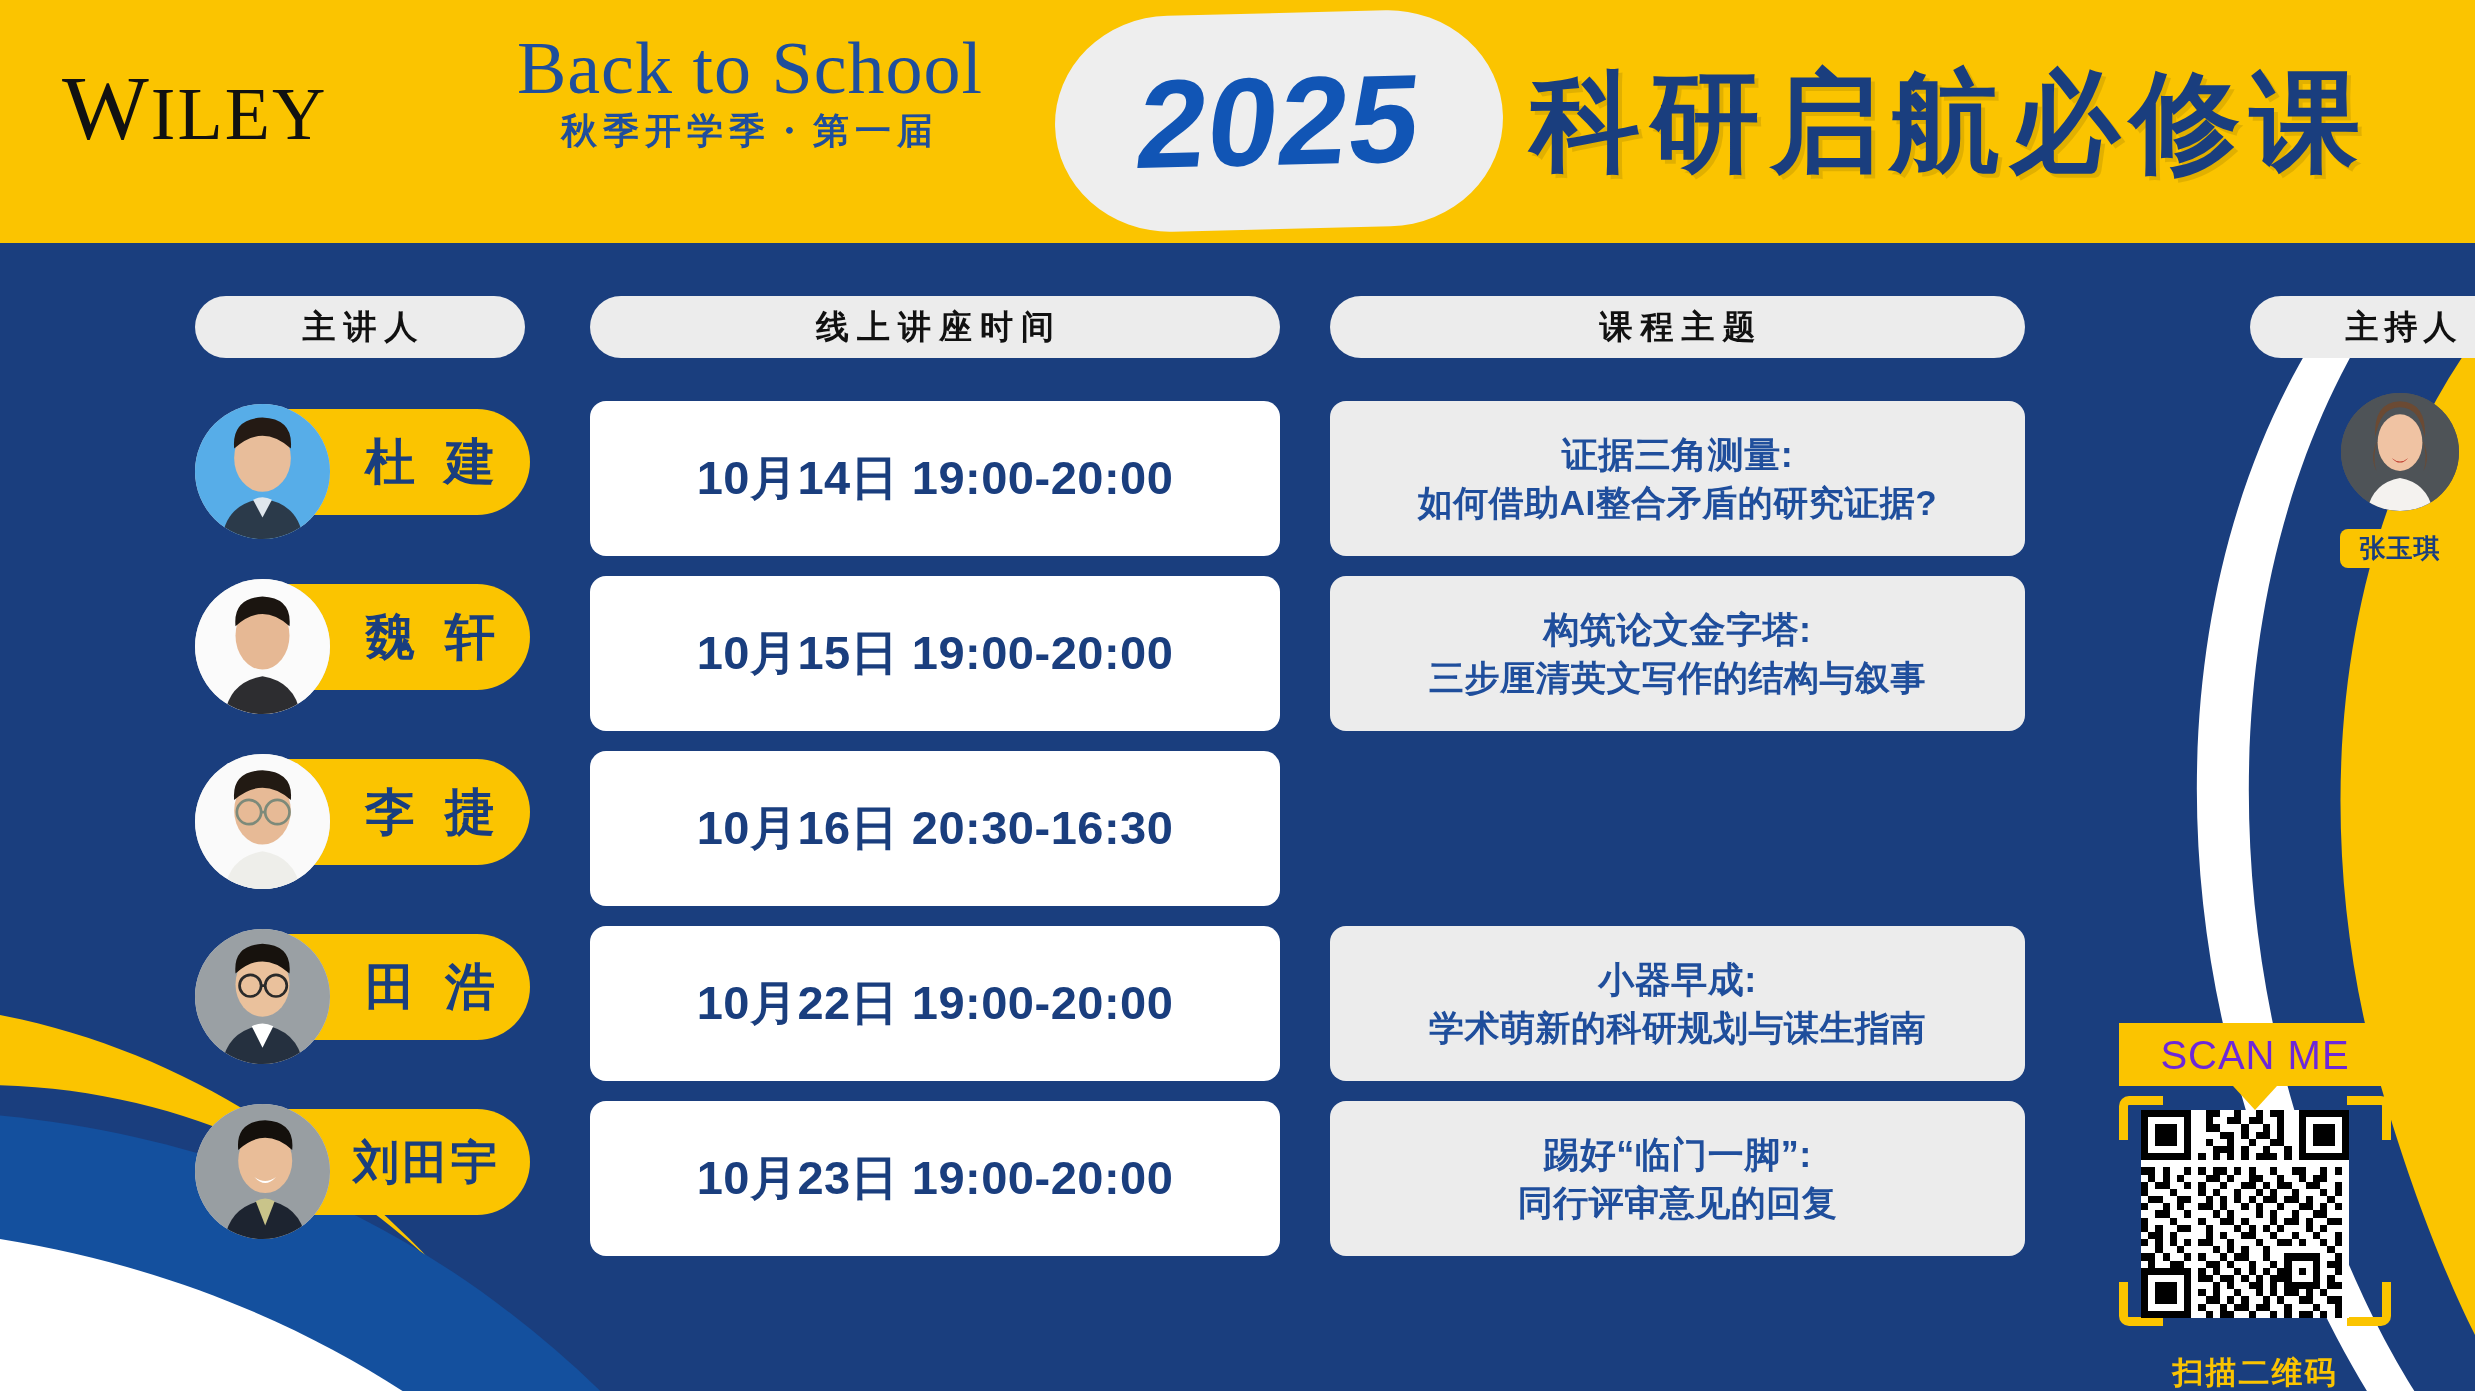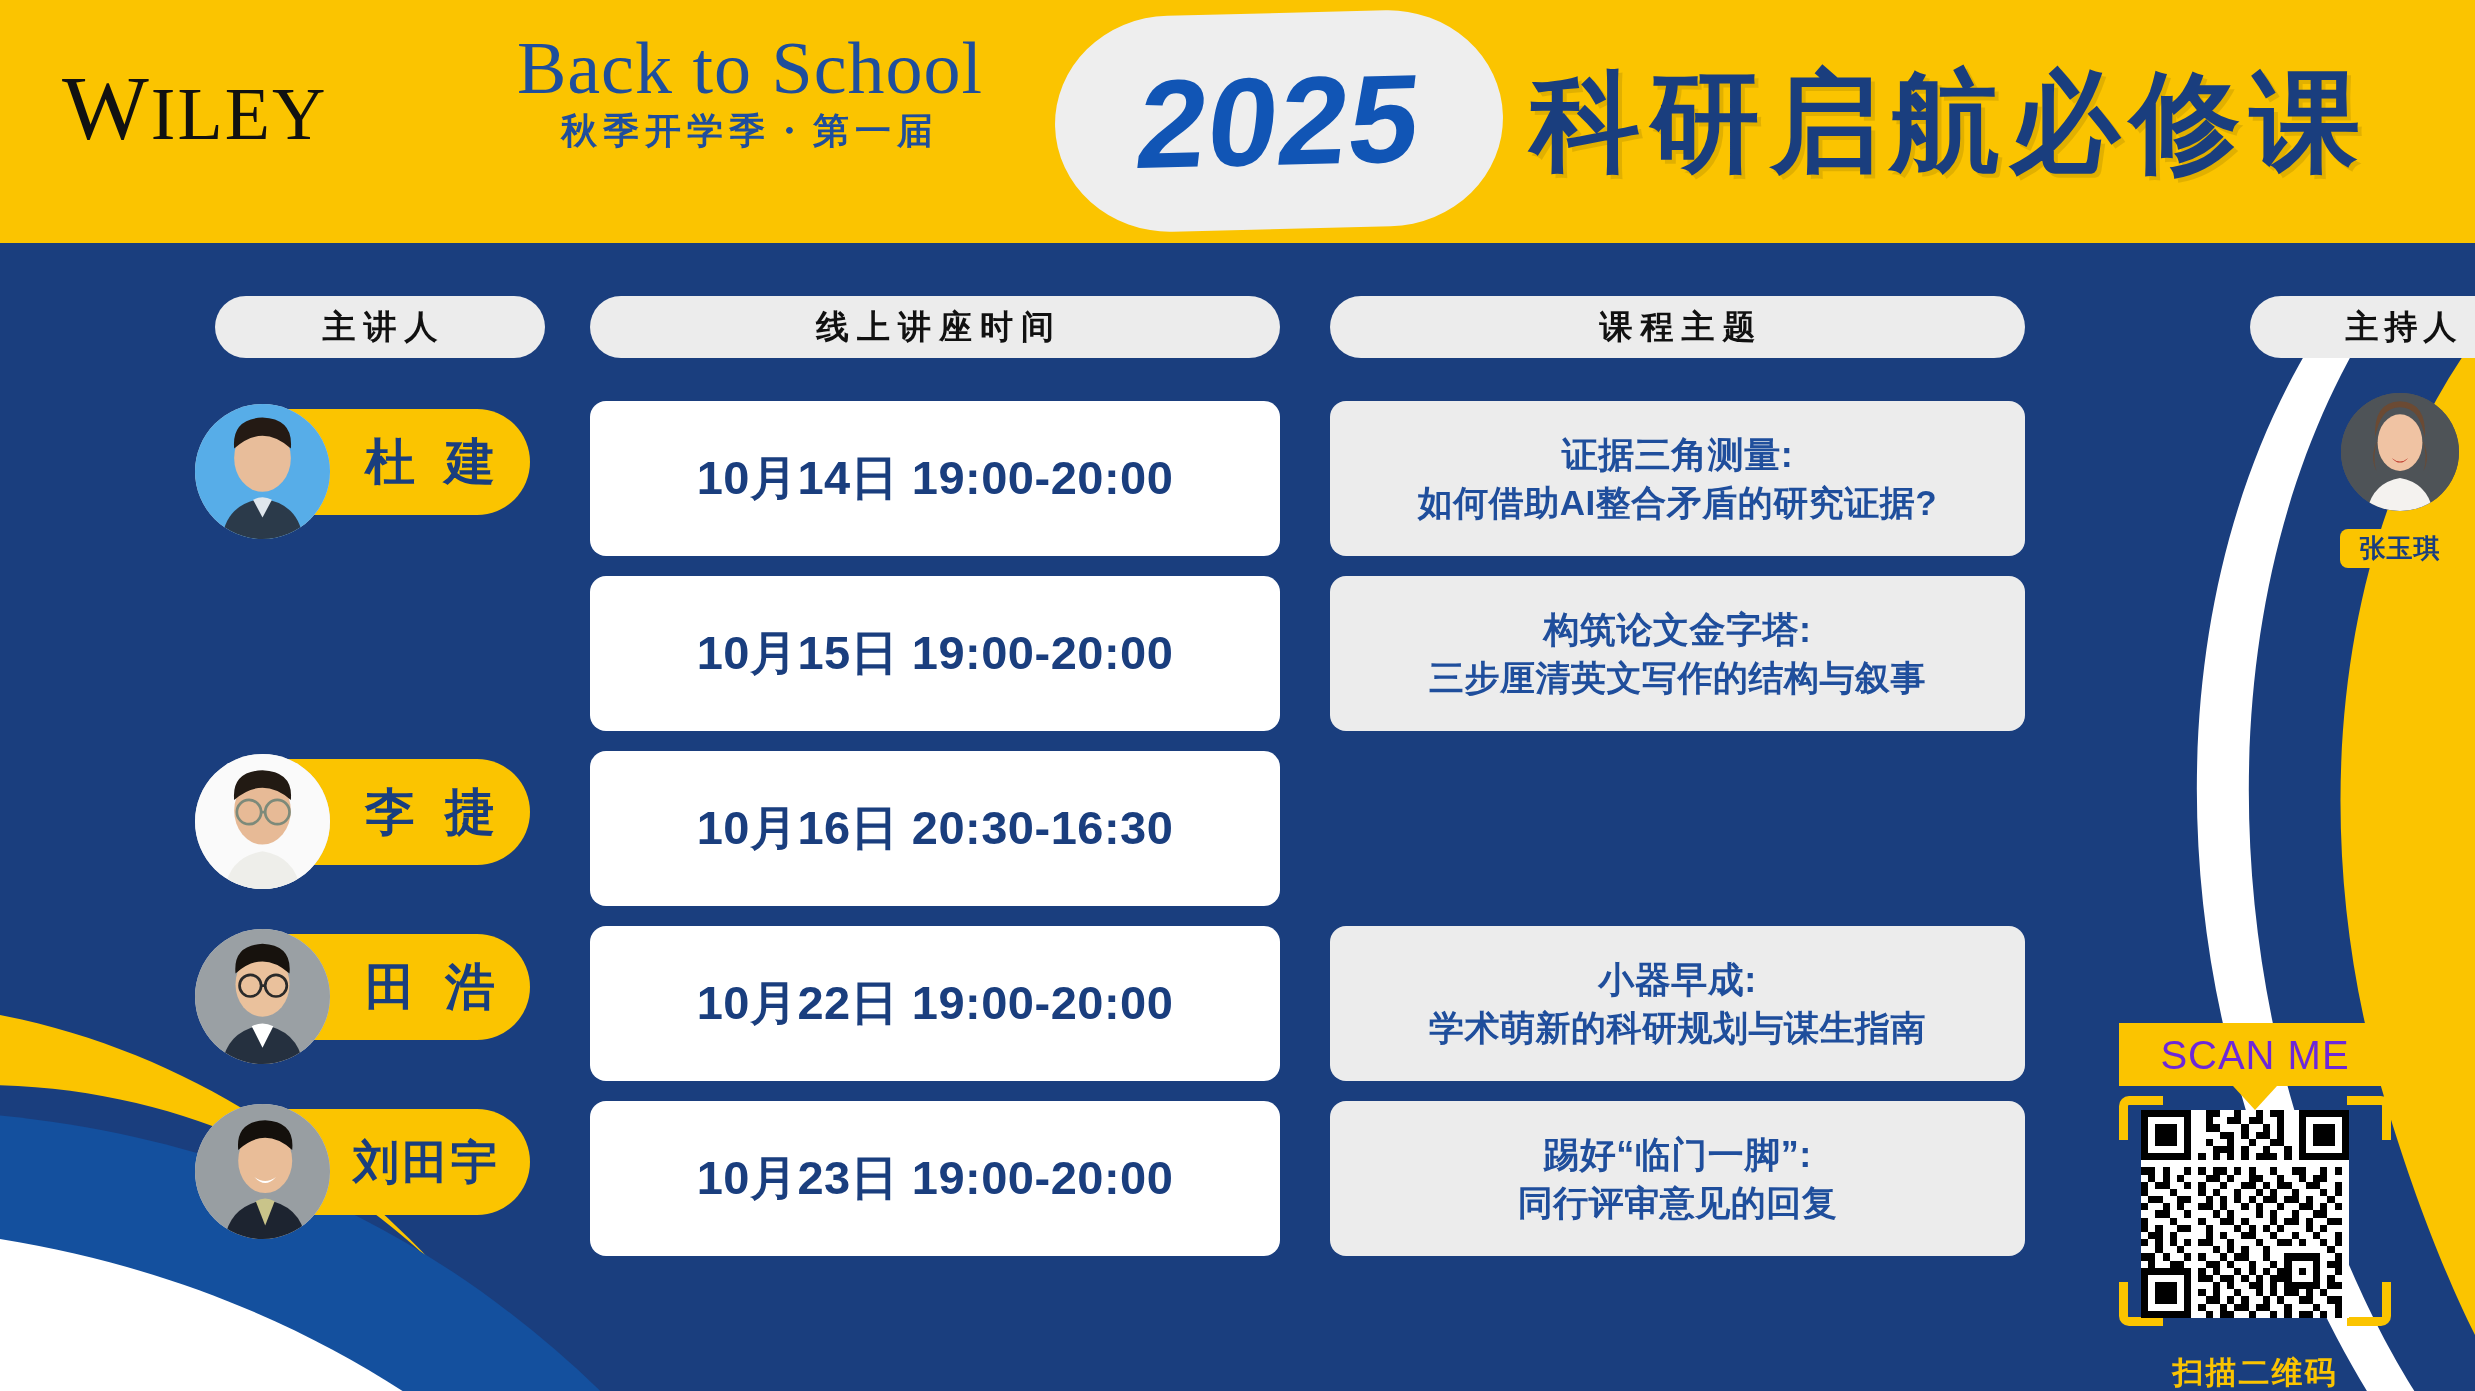--- a/index.html
+++ b/index.html
@@ -143,21 +143,21 @@
     height: 62px;
     display: flex;
     align-items: center;
     justify-content: center;
     color: #111111;
     font-size: 33px;
     font-weight: bold;
     letter-spacing: 8px;
     text-indent: 8px;
   }
-  #hdr-speaker  { left: 215px;  top: 53px; width: 330px; }
+  #hdr-speaker  { left: 195px;  top: 53px; width: 330px; }
   #hdr-time     { left: 590px;  top: 53px; width: 690px; }
   #hdr-topic    { left: 1330px; top: 53px; width: 695px; }
   #hdr-host     { left: 2250px; top: 53px; width: 300px; letter-spacing: 6px; }
 
   
   .row {
     position: absolute;
     left: 0;
     width: 2100px;
     height: 180px;
@@ -408,20 +408,31 @@
         <div class="speaker-name">杜 建</div>
       </div>
       <div class="time-card">10月14日 19:00-20:00</div>
       <div class="topic-card">
         <div class="topic-line">证据三角测量:</div>
         <div class="topic-line sub">如何借助AI整合矛盾的研究证据?</div>
       </div>
     </div>
 
     <div class="row r1">
+      <div class="speaker-pill">
+        <div class="avatar">
+          <svg viewBox="0 0 100 100">
+              <rect width="100" height="100" fill="#fbfbfb"></rect>
+              <ellipse cx="50" cy="42" rx="20" ry="25" fill="#e6b894"></ellipse>
+              <path d="M30 35 q20 -18 40 0 q2 -21 -20 -22 q-22 1 -20 22 Z" fill="#1b1510"></path>
+              <path d="M22 100 q4 -24 28 -28 q24 4 28 28 Z" fill="#2d2d30"></path>
+            </svg>
+        </div>
+        <div class="speaker-name">魏 轩</div>
+      </div>
       <div class="time-card">10月15日 19:00-20:00</div>
       <div class="topic-card">
         <div class="topic-line">构筑论文金字塔:</div>
         <div class="topic-line sub">三步厘清英文写作的结构与叙事</div>
       </div>
     </div>
 
     <div class="row r2">
       <div class="speaker-pill">
         <div class="avatar">

